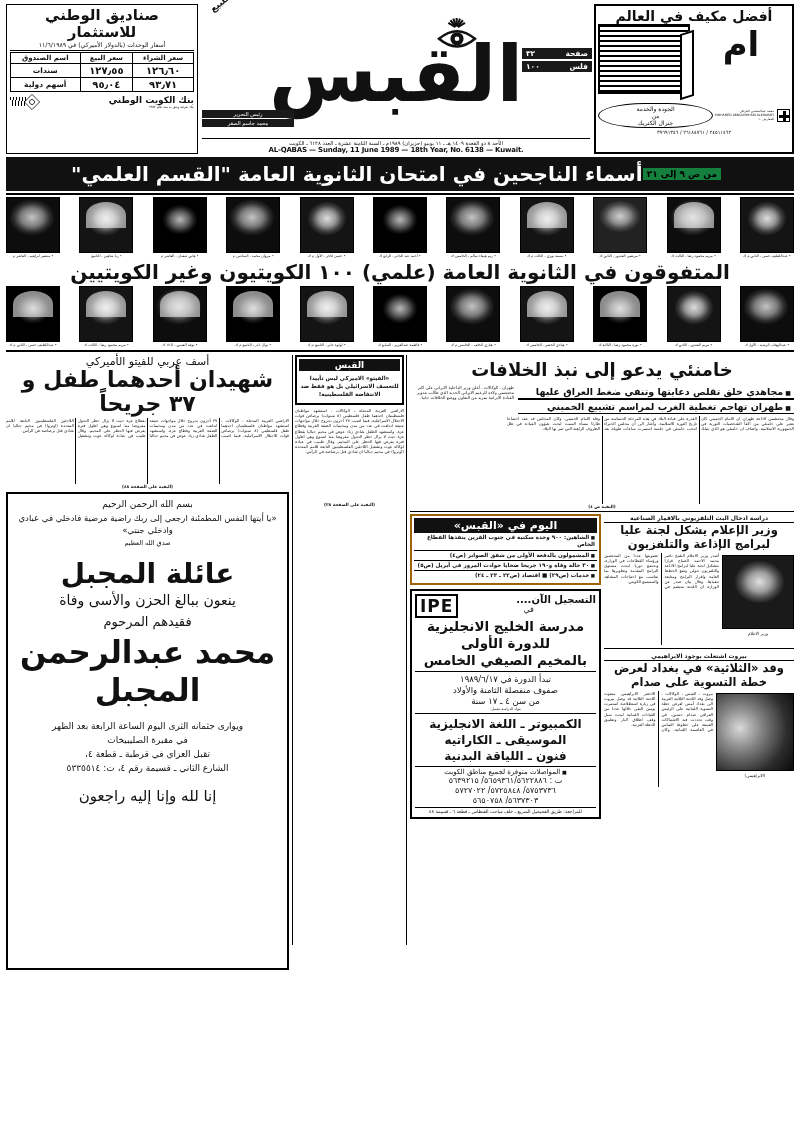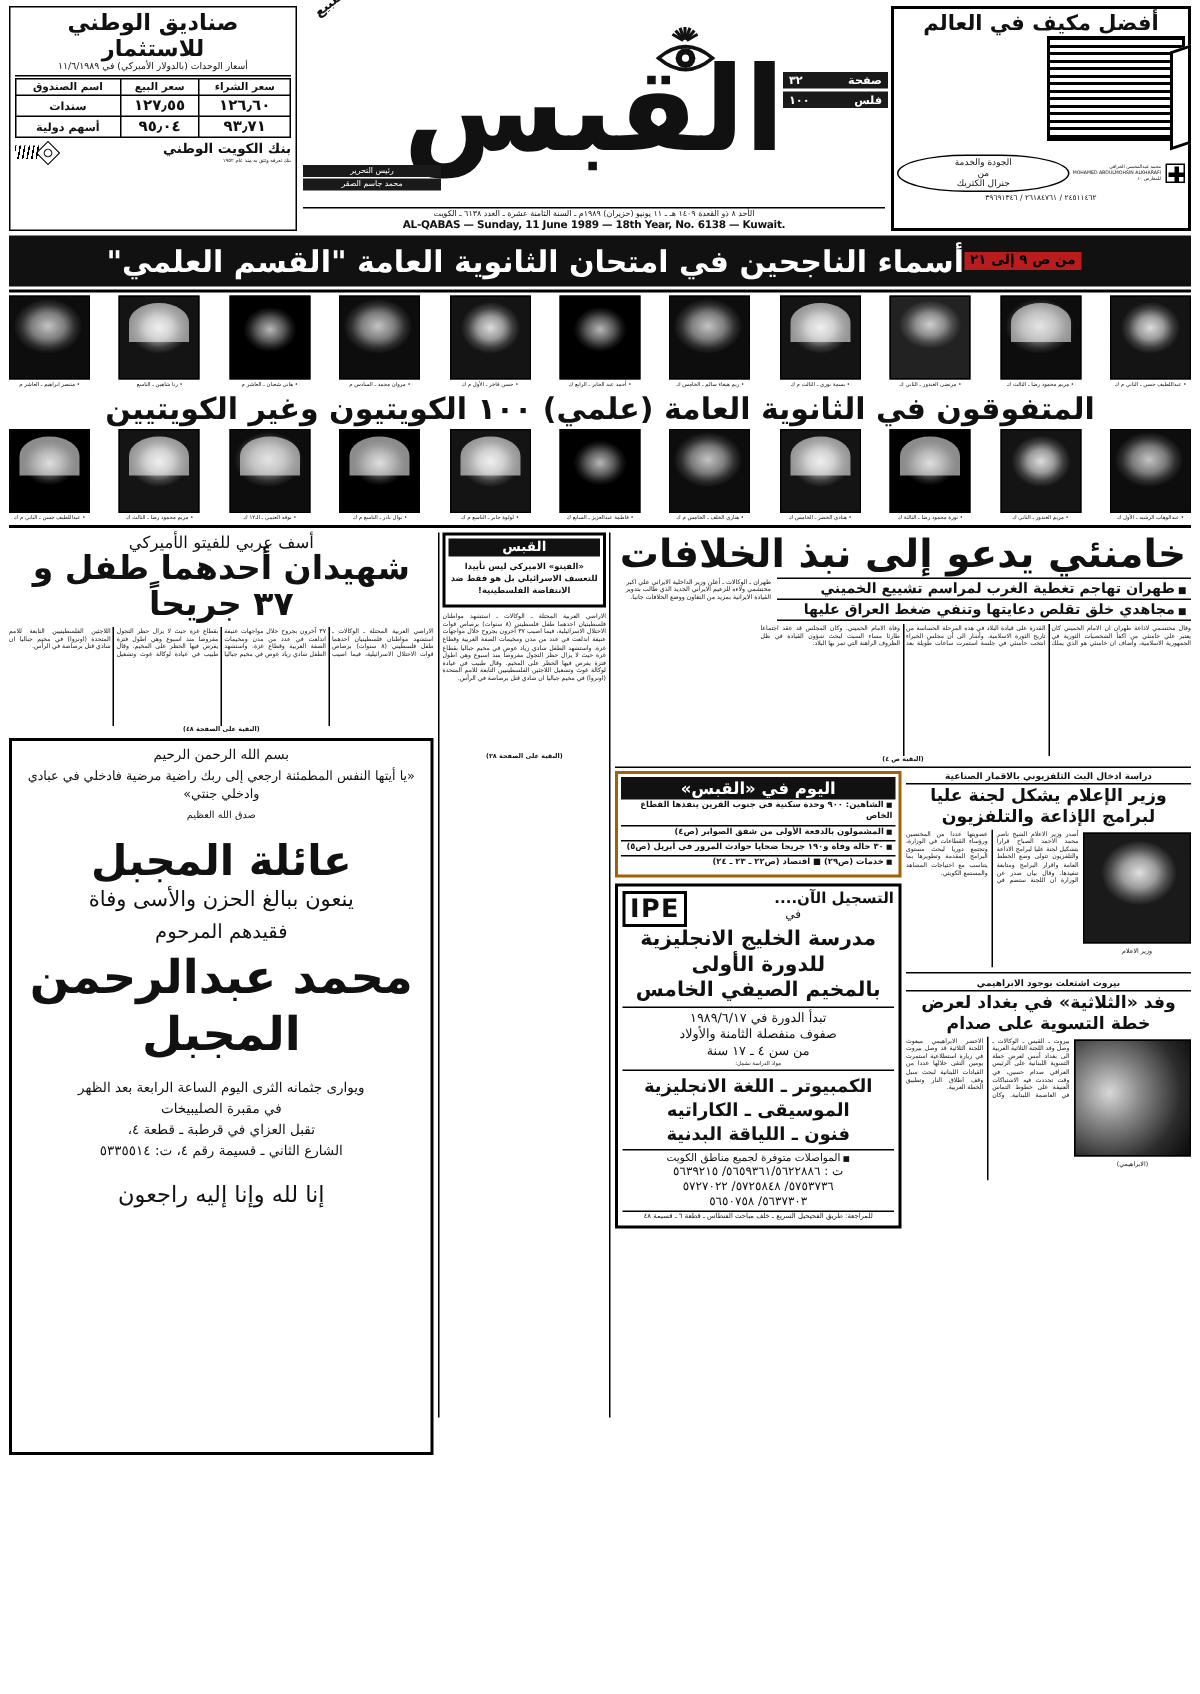--- a/index.html
+++ b/index.html
@@ -79,21 +79,21 @@
   .ac-dealer { display:flex; align-items:center; gap:3px; }
   .ac-dealer .sq { width:13px; height:13px; border:1.5px solid #000; position:relative; }
   .ac-dealer .sq:before{content:"";position:absolute;left:5px;top:1px;width:3px;height:11px;background:#000;}
   .ac-dealer .sq:after{content:"";position:absolute;left:1px;top:5px;width:11px;height:3px;background:#000;}
   .ac-phones { font-size:5px; text-align:center; letter-spacing:.2px; margin-top:1px; }
 
   
   .banner { background:#111; color:#fff; height:34px; display:flex; align-items:center;
     justify-content:center; margin-top:3px; position:relative; }
   .banner .btext { font-size:20px; font-weight:bold; letter-spacing:-1px; }
-  .banner .bpage { background:#b91c1c; color:#000; font-size:9px; font-weight:bold;
+  .banner .bpage { background:#15803d; color:#000; font-size:9px; font-weight:bold;
     padding:1px 4px; margin-right:8px; }
 
   
   .photoband { border-top:2px solid #000; border-bottom:2px solid #000; padding:2px 0; margin-top:2px; }
   .prow { display:flex; gap:2px; justify-content:space-between; }
   .pcell { width:54px; }
   .pcell .ph {
     width:100%; height:56px; border:1px solid #000;
     background:
       radial-gradient(ellipse 40% 30% at 50% 34%, #cfcfcf 0%, #8d8d8d 46%, #4a4a4a 74%, #222 100%),
@@ -123,21 +123,21 @@
 
   
   .body-grid { display:flex; gap:3px; margin-top:3px; height:590px; }
   .col { }
   .colR { width:388px; }   
   .colM { width:116px; }   
   .colL { width:286px; }   
 
   .vline { border-right:1px solid #000; }
 
-  h2.lead { font-size:26px; font-weight:bold; text-align:center; margin:1px 0; letter-spacing:-1.2px; line-height:28px;}
+  h2.lead { font-size:18px; font-weight:bold; text-align:center; margin:1px 0; letter-spacing:-1.2px; line-height:28px;}
   .kicker { font-size:9px; text-align:center; letter-spacing:3px; font-weight:normal; }
   .bullet-line { font-size:9.5px; font-weight:bold; border-top:1px solid #000; border-bottom:1px solid #000;
      padding:1px 3px; letter-spacing:-.2px; }
   .bullet-line:before { content:"■ "; font-size:6px; }
 
   .cols2 { column-count:2; column-gap:6px; column-rule:1px solid #000; }
   .cols4 { column-count:4; column-gap:4px; column-rule:1px solid #000; }
   .bodytext { font-size:4.1px; line-height:5.2px; text-align:justify; }
   .bodytext p { margin:0 0 2px; }
   .cont { font-size:4.3px; font-weight:bold; text-align:center; }
@@ -207,20 +207,21 @@
 </head>
 <body>
 
 <div class="page">
 
   <div class="masthead">
 
     <div class="adbox-ac">
       <div class="actitle">أفضل مكيف في العالم</div>
       <div class="acbody">
+        <div class="ac-brand">ام</div>
         <div class="ac-unit"></div>
       </div>
       <div style="display:flex;align-items:center;gap:2px;">
         <div class="ac-dealer" style="flex:0 0 auto;">
           <div class="sq"></div>
           <div>
             <div class="micro">محمد عبدالمحسن الخرافي</div>
             <div class="micro" style="direction:ltr;">MOHAMED ABDULMOHSIN ALKHARAFI</div>
             <div class="micro">للمعارض ١٠</div>
           </div>
@@ -420,22 +421,22 @@
 
   <div class="body-grid">
 
     <div class="col colR">
 
       <div>
         <h2 class="lead">خامنئي يدعو إلى نبذ الخلافات</h2>
 
         <div style="display:flex;gap:4px;align-items:flex-start;">
           <div style="flex:1;">
+            <div class="bullet-line" style="border-top:none;">مجاهدي خلق تقلص دعايتها وتنفي ضغط العراق عليها</div>
             <div class="bullet-line">طهران تهاجم تغطية الغرب لمراسم تشييع الخميني</div>
-            <div class="bullet-line" style="border-top:none;">مجاهدي خلق تقلص دعايتها وتنفي ضغط العراق عليها</div>
           </div>
           <div style="width:104px;" class="tiny">طهران ـ الوكالات ـ أعلن وزير الداخلية الايراني علي اكبر محتشمي ولاءه للزعيم الايراني الجديد الذي طالب بتدوير القيادة الايرانية بمزيد من التعاون ووضع الخلافات جانبا.</div>
         </div>
 
         <div class="bodytext cols4" style="margin-top:2px;height:88px;overflow:hidden;">
           <p>وقال محتشمي لاذاعة طهران ان الامام الخميني كان يعتبر علي خامنئي من اكفأ الشخصيات الثورية في الجمهورية الاسلامية، واضاف ان خامنئي هو الذي يملك القدرة على قيادة البلاد في هذه المرحلة الحساسة من تاريخ الثورة الاسلامية. وأشار الى أن مجلس الخبراء انتخب خامنئي في جلسة استمرت ساعات طويلة بعد وفاة الامام الخميني. وكان المجلس قد عقد اجتماعا طارئا مساء السبت لبحث شؤون القيادة في ظل الظروف الراهنة التي تمر بها البلاد.</p>
         </div>
         <div class="cont">(البقية ص ٤)</div>
       </div>
 

